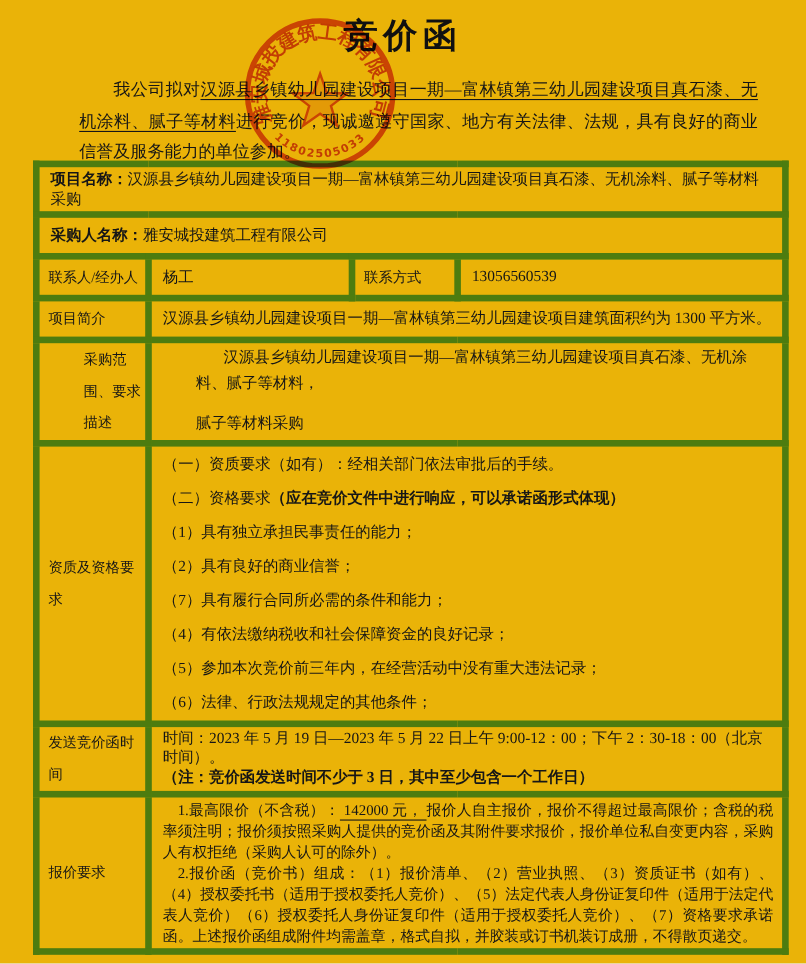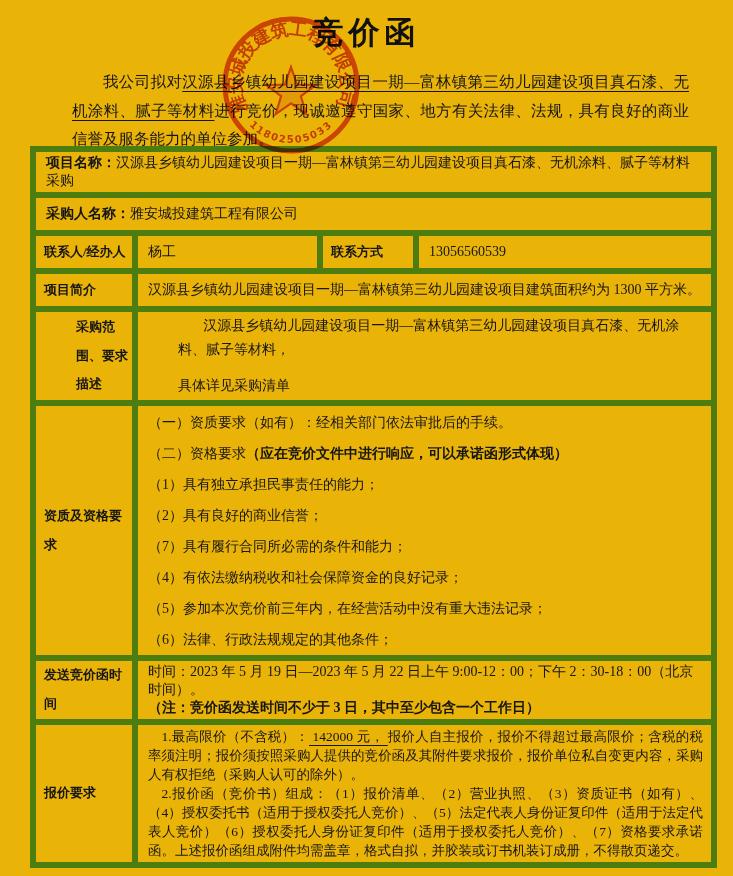--- a/index.html
+++ b/index.html
@@ -17,21 +17,21 @@
     position:absolute; top:52px; left:56px; width:617px; margin:16px;
     font-size:15.5px; line-height:28.5px; text-indent:31px; text-align:justify;
   }
   .u { text-decoration:underline; text-underline-offset:4px; text-decoration-thickness:1.2px; }
   table.doc {
     position:absolute; top:146px; left:30px; width:681px;
     border-collapse:collapse; table-layout:fixed;
   }
   table.doc td { border:6px solid #4d7c0f; vertical-align:middle; overflow:hidden; }
   td.lab {
-    font-weight:bold; font-size:13px; line-height:2.2; padding:0 2px 0 8px;
+    font-weight:normal; font-size:13px; line-height:2.2; padding:0 2px 0 8px;
   }
   td.val { font-size:14px; padding:2px 8px 2px 10px; }
   .inlab { font-weight:bold; font-size:14px; }
   tr.r0 td { height:26px; } tr.r1 td { height:28px; }
   tr.r2 td { height:28px; } tr.r3 td { height:28px; }
   tr.r4 td { height:64px;padding-left:40px; } tr.r5 td { height:67px; }
   tr.r6 td { height:245px; } tr.r7 td { height:36px; }
   tr.r8 td { height:131px; }
   tr.r4 .line1 { text-indent:1.8em; margin-bottom:12px; line-height:24px; }
   tr.r4 .line2 { line-height:24px; }
@@ -80,21 +80,21 @@
       <td class="val">13056560539</td>
     </tr>
     <tr class="r3">
       <td class="lab">项目简介</td>
       <td class="val" colspan="3">汉源县乡镇幼儿园建设项目一期—富林镇第三幼儿园建设项目建筑面积约为 1300 平方米。</td>
     </tr>
     <tr class="r4">
       <td class="lab">采购范围、要求描述</td>
       <td class="val" colspan="3">
         <div class="line1">汉源县乡镇幼儿园建设项目一期—富林镇第三幼儿园建设项目真石漆、无机涂料、腻子等材料，</div>
-        <div class="line2">具体详见采购清单</div>
+        <div class="line2">腻子等材料采购</div>
       </td>
     </tr>
     <tr class="r6">
       <td class="lab">资质及资格要求</td>
       <td class="val" colspan="3">
         <div>（一）资质要求（如有）：经相关部门依法审批后的手续。</div>
         <div><span>（二）资格要求</span><span class="b">（应在竞价文件中进行响应，可以承诺函形式体现）</span></div>
         <div>（1）具有独立承担民事责任的能力；</div>
         <div>（2）具有良好的商业信誉；</div>
         <div>（7）具有履行合同所必需的条件和能力；</div>

